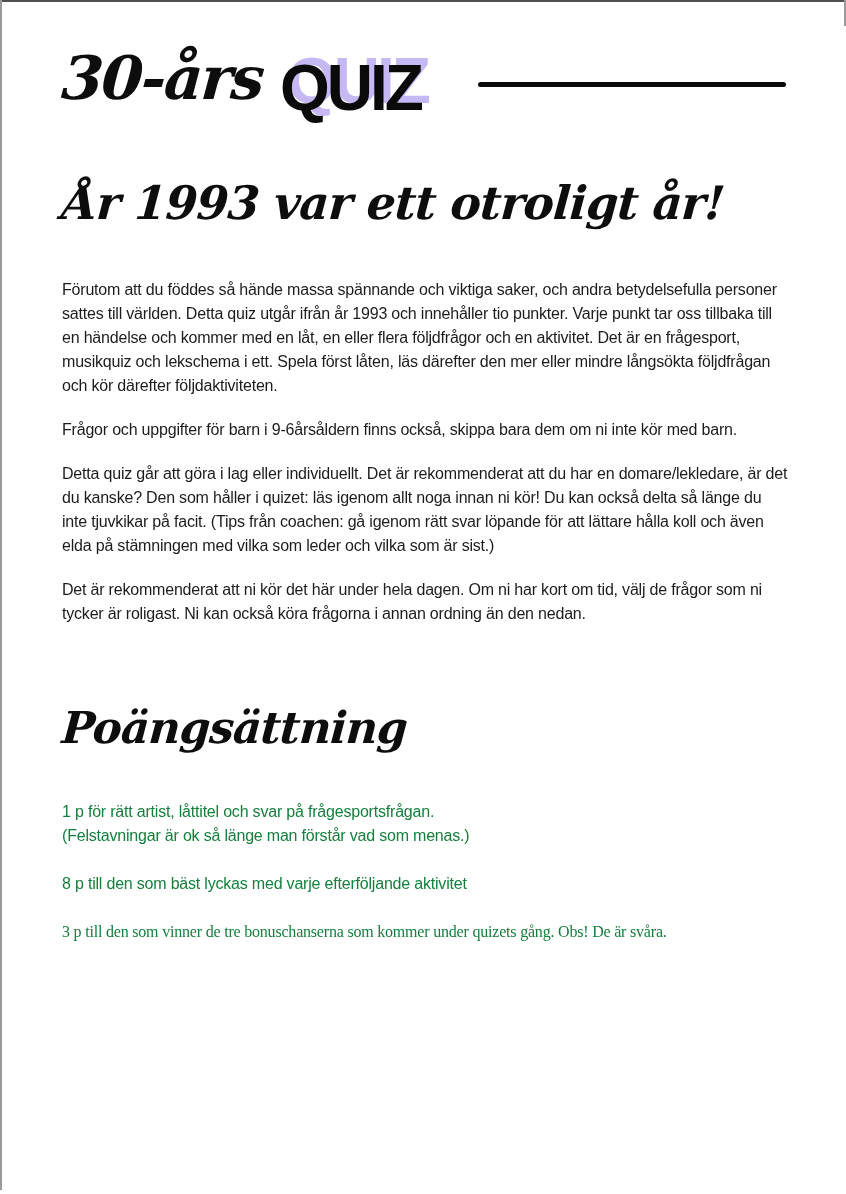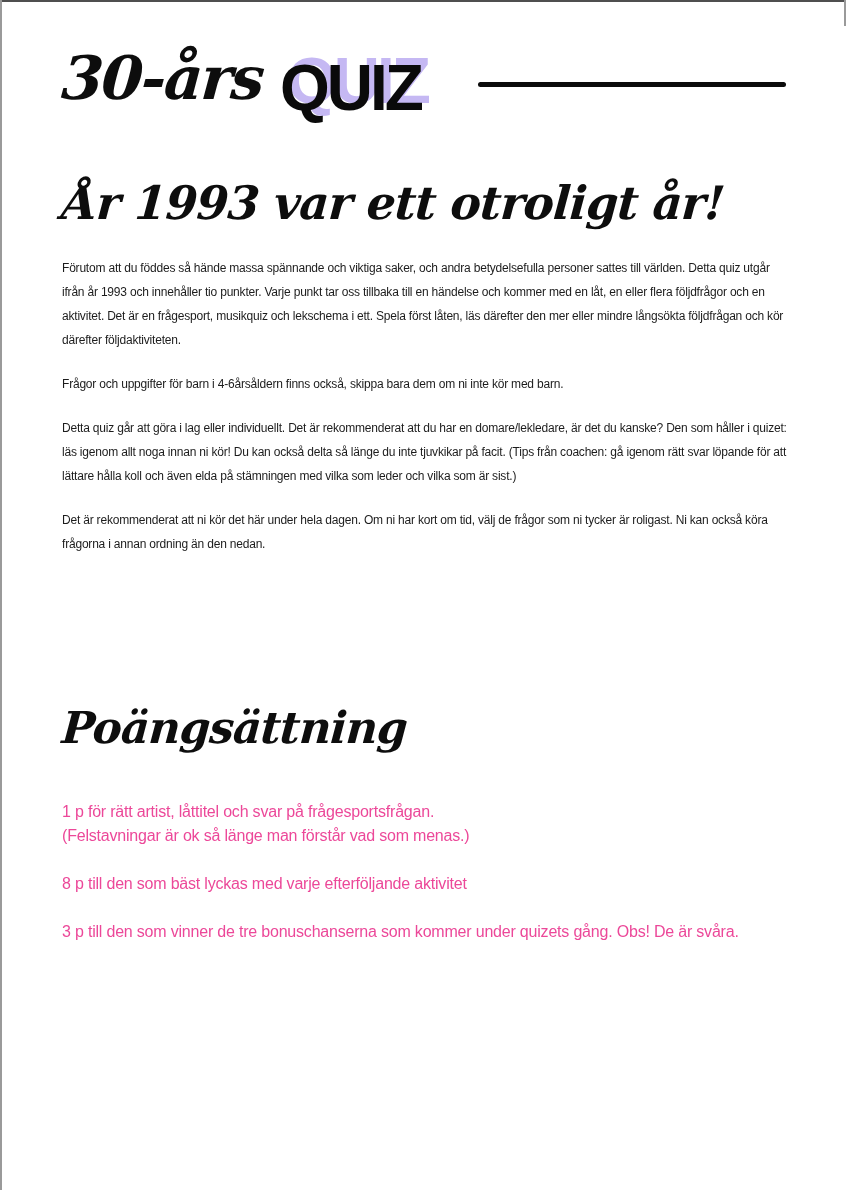--- a/index.html
+++ b/index.html
@@ -50,64 +50,64 @@
     font-family:"DejaVu Serif", serif;
     font-style:italic;font-weight:700;
     font-size:46px;line-height:1.1;
     color:#0d0d0d;letter-spacing:-1px;
     transform:skewX(-4deg);
     white-space:nowrap;
   }
 
   
   .body-copy{
-    position:absolute;left:62px;top:256px;width:728px;
-    font-size:12px;line-height:24px;letter-spacing:-0.2px;
+    position:absolute;left:62px;top:278px;width:728px;
+    font-size:16px;line-height:24px;letter-spacing:-0.2px;
     color:#1c1c1c;
   }
   .body-copy p{margin:0 0 20px 0;}
   .body-copy p:last-child{margin-bottom:15px;}
 
   
   .scoring-heading{
     position:absolute;left:62px;top:706px;
     font-family:"DejaVu Serif", serif;
     font-style:italic;font-weight:700;
     font-size:44px;line-height:1;
     color:#0d0d0d;letter-spacing:-1px;
     transform:skewX(-4deg);
   }
   .scoring-list{
     position:absolute;left:62px;top:800px;width:728px;
     font-size:16px;line-height:24px;letter-spacing:-0.2px;
-    color:#ec4899;
+    color:#15803d;
   }
   .scoring-list .score-item{margin:0 0 24px 0;white-space:pre-line;}
-  .scoring-list .score-item:last-child{margin-bottom:10px;}
+  .scoring-list .score-item:last-child{margin-bottom:10px;font-family:Liberation Serif, serif;}
 </style>
 </head>
 <body>
 
 <div class="page">
 
   <div class="edge edge-top"></div>
   <div class="edge edge-left"></div>
   <div class="edge edge-right"></div>
 
   <div class="header">
     <span class="title-script">30-års</span>
     <span class="title-accent">QUIZ</span>
     <div class="title-line"></div>
   </div>
 
   <div class="intro-heading">År 1993 var ett otroligt år!</div>
 
   <div class="body-copy">
     <p>Förutom att du föddes så hände massa spännande och viktiga saker, och andra betydelsefulla personer sattes till världen. Detta quiz utgår ifrån år 1993 och innehåller tio punkter. Varje punkt tar oss tillbaka till en händelse och kommer med en låt, en eller flera följdfrågor och en aktivitet. Det är en frågesport, musikquiz och lekschema i ett. Spela först låten, läs därefter den mer eller mindre långsökta följdfrågan och kör därefter följdaktiviteten.</p>
-    <p>Frågor och uppgifter för barn i 4-6årsåldern finns också, skippa bara dem om ni inte kör med barn.</p>
+    <p>Frågor och uppgifter för barn i 9-6årsåldern finns också, skippa bara dem om ni inte kör med barn.</p>
     <p>Detta quiz går att göra i lag eller individuellt. Det är rekommenderat att du har en domare/lekledare, är det du kanske? Den som håller i quizet: läs igenom allt noga innan ni kör! Du kan också delta så länge du inte tjuvkikar på facit. (Tips från coachen: gå igenom rätt svar löpande för att lättare hålla koll och även elda på stämningen med vilka som leder och vilka som är sist.)</p>
     <p>Det är rekommenderat att ni kör det här under hela dagen. Om ni har kort om tid, välj de frågor som ni tycker är roligast. Ni kan också köra frågorna i annan ordning än den nedan.</p>
   </div>
 
   <div class="scoring-heading">Poängsättning</div>
 
   <div class="scoring-list">
     <p class="score-item">1 p för rätt artist, låttitel och svar på frågesportsfrågan.
 (Felstavningar är ok så länge man förstår vad som menas.)</p>
     <p class="score-item">8 p till den som bäst lyckas med varje efterföljande aktivitet</p>

